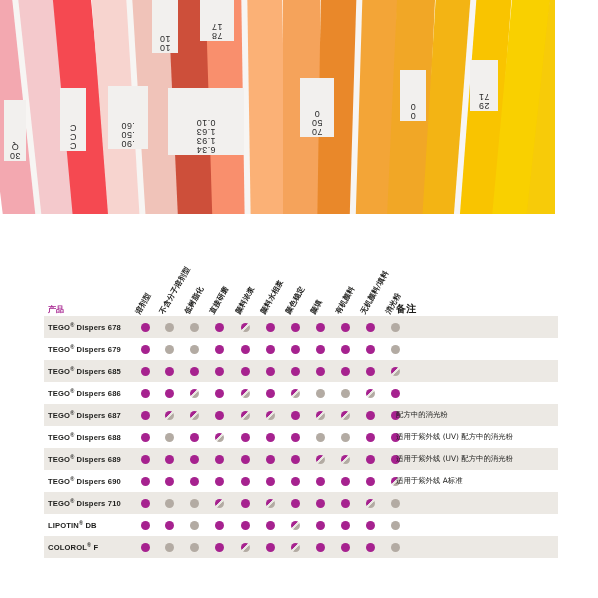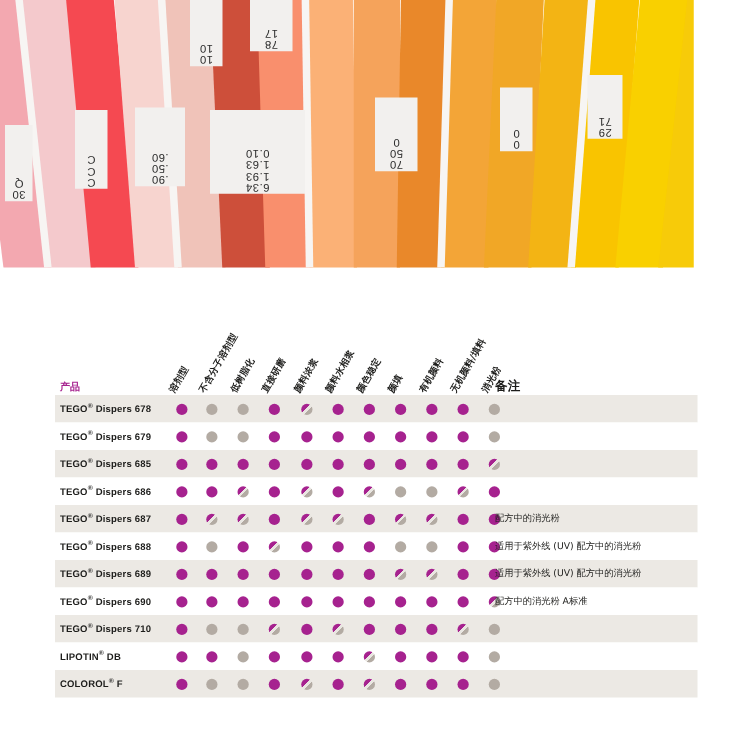--- a/index.html
+++ b/index.html
@@ -312,21 +312,21 @@
         <div class="dot full" style="left: 125px;"></div>
         <div class="dot full" style="left: 150px;"></div>
         <div class="dot full" style="left: 175px;"></div>
         <div class="dot full" style="left: 201px;"></div>
         <div class="dot full" style="left: 226px;"></div>
         <div class="dot full" style="left: 251px;"></div>
         <div class="dot full" style="left: 276px;"></div>
         <div class="dot full" style="left: 301px;"></div>
         <div class="dot full" style="left: 326px;"></div>
         <div class="dot half" style="left: 351px;"></div>
-        <div class="note">配方中的消光粉 A标准</div>
+        <div class="note">适用于紫外线 A标准</div>
       </div>
       <div class="row alt">
         <div class="prod-name">TEGO<sup>®</sup> Dispers 710</div>
         <div class="dot full" style="left: 101px;"></div>
         <div class="dot none" style="left: 125px;"></div>
         <div class="dot none" style="left: 150px;"></div>
         <div class="dot half" style="left: 175px;"></div>
         <div class="dot full" style="left: 201px;"></div>
         <div class="dot half" style="left: 226px;"></div>
         <div class="dot full" style="left: 251px;"></div>

